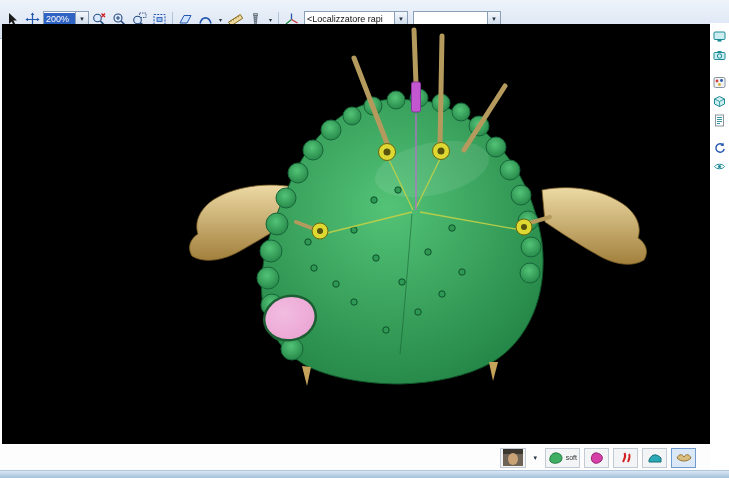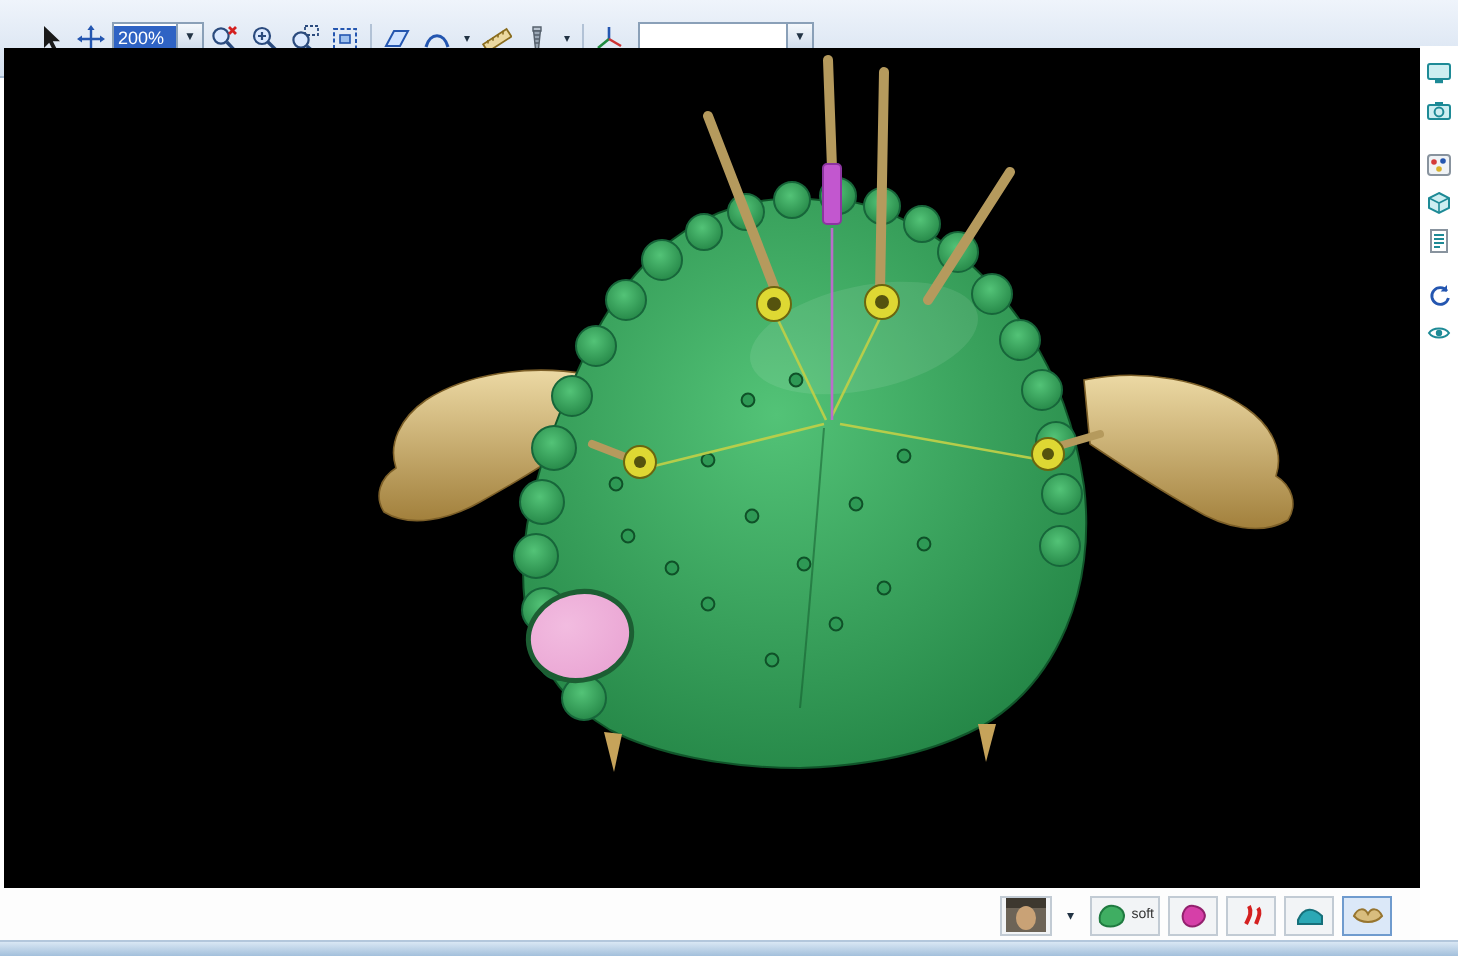--- a/index.html
+++ b/index.html
@@ -2,21 +2,21 @@
 <html><head>
 <meta charset="utf-8">
 <style>
   html,body{margin:0;padding:0;background:#fff;}
   .app{position:relative;width:729px;height:478px;background:#ffffff;overflow:hidden;
        font-family:"Liberation Sans",sans-serif;-webkit-font-smoothing:antialiased;}
 
   
   .toolbar{position:absolute;left:0;top:0;width:729px;height:39px;box-sizing:border-box;
            background:linear-gradient(#eff4fb,#d5e1f0);border-bottom:1px solid #a9bdd4;
-           display:flex;align-items:center;gap:1px;padding:0 16px;}
+           display:flex;align-items:center;gap:1px;padding:0 3px;}
   .tb{width:19px;height:18px;display:inline-flex;align-items:center;justify-content:center;
       background:transparent;border:none;padding:0;}
   .tb svg{display:block;}
   .sep{width:1px;height:15px;background:#b2c2d6;margin:0 2px;}
   .combo{height:17px;background:#fff;border:1px solid #8aa0b8;display:inline-flex;align-items:center;
          font-size:9px;box-sizing:border-box;overflow:hidden;}
   .combo .txt{padding:1px 2px;white-space:nowrap;overflow:hidden;flex:1;color:#111;}
   .combo .txt.hl{background:#2f63c4;color:#fff;}
   .combo .btn{width:12px;align-self:stretch;background:linear-gradient(#f4f8fc,#c9d7e9);
               border-left:1px solid #8aa0b8;display:flex;align-items:center;justify-content:center;
@@ -148,20 +148,26 @@
     <div class="sep"></div>
 
     <button class="tb">
       <svg width="15" height="15" viewBox="0 0 15 15">
         <path d="M7.5 7.5 7.5 1.5" stroke="#2456b0" stroke-width="1.3"></path>
         <path d="M7.5 7.5 2 12" stroke="#1f8a3f" stroke-width="1.3"></path>
         <path d="M7.5 7.5 13.5 11" stroke="#c33" stroke-width="1.3"></path>
       </svg>
     </button>
 
+    <div class="combo loc-combo">
+      <span class="txt">&lt;Localizzatore rapi</span>
+      <span class="btn">
+        <span>▼</span>
+      </span>
+    </div>
 
     <div class="combo view-combo">
       <span class="txt"></span>
       <span class="btn">
         <span>▼</span>
       </span>
     </div>
   </div>
 
   <div class="viewport">

